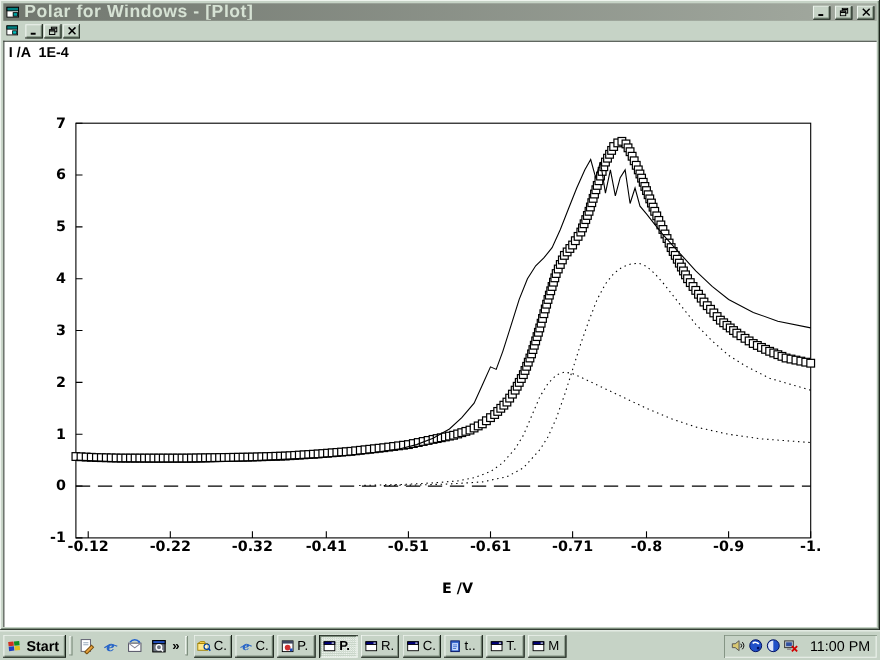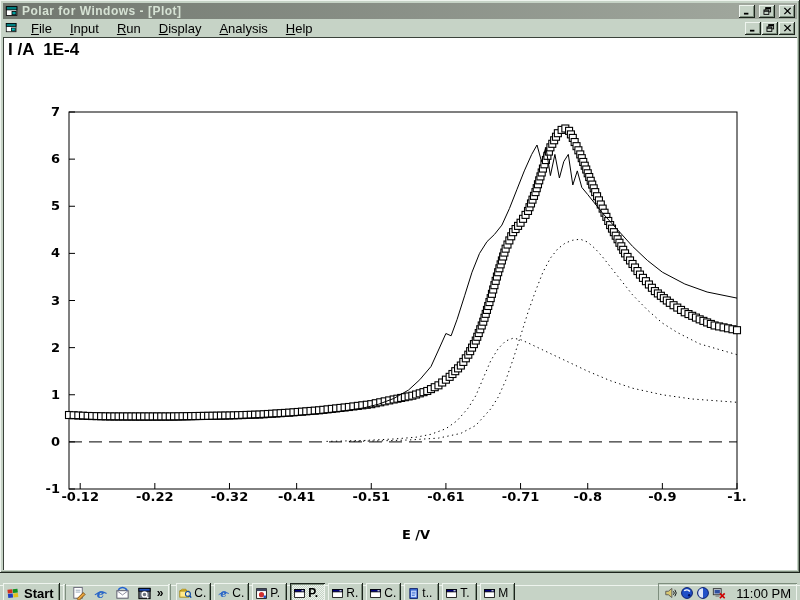--- a/index.html
+++ b/index.html
@@ -12,39 +12,39 @@
     --tg1:#71776f; --tg2:#a3aaa0; --ttext:#d6e2d4;
   }
   .bevel-out{box-shadow:inset -1px -1px 0 var(--dk), inset 1px 1px 0 var(--hl), inset -2px -2px 0 var(--sh);}
   .bevel-in {box-shadow:inset 1px 1px 0 var(--dk), inset -1px -1px 0 var(--hl), inset 2px 2px 0 var(--sh);}
 
   .window{position:absolute;left:0;top:0;right:0;bottom:27px;background:var(--face);padding:3px;}
   .window.bevel-out{}
 
   .titlebar{height:16px;display:flex;align-items:center;gap:3px;padding:0 2px;
     background:linear-gradient(90deg,var(--tg1),var(--tg2));}
-  .titlebar .title{flex:1;color:var(--ttext);font-weight:bold;font-size:12px;line-height:14px;
+  .titlebar .title{flex:1;color:var(--ttext);font-weight:bold;font-size:16px;line-height:14px;
     white-space:nowrap;overflow:hidden;letter-spacing:.5px;}
   .ctl{width:16px;height:13px;background:var(--face);display:flex;align-items:center;justify-content:center;
     padding:0;border:0;margin-left:1px;}
   .ctl svg{width:9px;height:8px;display:block;}
 
   .menubar{height:18px;display:flex;align-items:center;padding:0 2px;background:var(--face);}
   .menu-items{flex:1;display:flex;align-items:center;font-size:13px;color:#000;}
   .menu-item{padding:1px 9px;cursor:default;}
   .menu-item u{text-decoration:underline;}
 
   .client{position:absolute;left:3px;right:3px;top:37px;bottom:3px;background:#fff;
     border-top:1px solid #3a423a;border-left:1px solid #3a423a;}
-  .yaxis-title{position:absolute;left:4px;top:2px;font-size:17px;font-weight:bold;color:#000;white-space:pre;}
+  .yaxis-title{position:absolute;left:4px;top:2px;font-size:13px;font-weight:bold;color:#000;white-space:pre;}
   #plot-svg{position:absolute;left:0;top:0;}
   .tick-label{font:bold 13px "DejaVu Sans",sans-serif;fill:#000;}
   .axis-title{font:bold 13px "DejaVu Sans",sans-serif;fill:#000;}
 
-  .taskbar{position:absolute;left:0;right:0;bottom:0;height:15px;background:var(--face);
+  .taskbar{position:absolute;left:0;right:0;bottom:0;height:27px;background:var(--face);
     border-top:1px solid var(--hl);display:flex;align-items:center;padding:2px 3px;}
   .start-btn{height:21px;display:flex;align-items:center;gap:3px;padding:0 6px 0 3px;
     background:var(--face);border:0;font-weight:bold;font-size:13px;color:#000;}
   .start-btn svg{width:15px;height:14px;}
   .grip{width:3px;height:18px;margin:0 3px;background:var(--face);
     box-shadow:inset -1px -1px 0 var(--sh), inset 1px 1px 0 var(--hl);}
   .quicklaunch{display:flex;align-items:center;gap:2px;}
   .ql-btn{width:20px;height:20px;display:flex;align-items:center;justify-content:center;background:transparent;border:0;padding:0;}
   .ql-btn svg{width:15px;height:15px;}
   .chevron{font-size:12px;font-weight:bold;padding:0 2px;line-height:10px;}
@@ -96,28 +96,20 @@
   </div>
 
   <div class="menubar">
     <span style="display:flex;margin-right:4px">
       <svg width="13" height="12" viewBox="0 0 16 16">
           <rect x="1" y="2" width="13" height="11" fill="#fff" stroke="#000"></rect>
           <rect x="1" y="2" width="13" height="4" fill="#008080" stroke="#000"></rect>
           <rect x="8" y="8" width="5" height="4" fill="#00c0c0" stroke="#000"></rect>
         </svg>
     </span>
-    <span class="menu-items">
-        <span class="menu-item"><u>F</u>ile</span>
-        <span class="menu-item"><u>I</u>nput</span>
-        <span class="menu-item"><u>R</u>un</span>
-        <span class="menu-item"><u>D</u>isplay</span>
-        <span class="menu-item"><u>A</u>nalysis</span>
-        <span class="menu-item"><u>H</u>elp</span>
-      </span>
     <button class="ctl bevel-out">
         <svg viewBox="0 0 10 9">
           <rect x="1" y="6.5" width="5" height="2" fill="#000"></rect>
         </svg>
       </button>
     <button class="ctl bevel-out">
         <svg viewBox="0 0 10 9">
           <rect x="3" y="0.5" width="5.5" height="5" fill="none" stroke="#000"></rect>
           <line x1="3" y1="1.8" x2="8.5" y2="1.8" stroke="#000" stroke-width="1.4"></line>
           <rect x="1" y="3.3" width="5.5" height="5" fill="#c6d3c6" stroke="#000"></rect>

